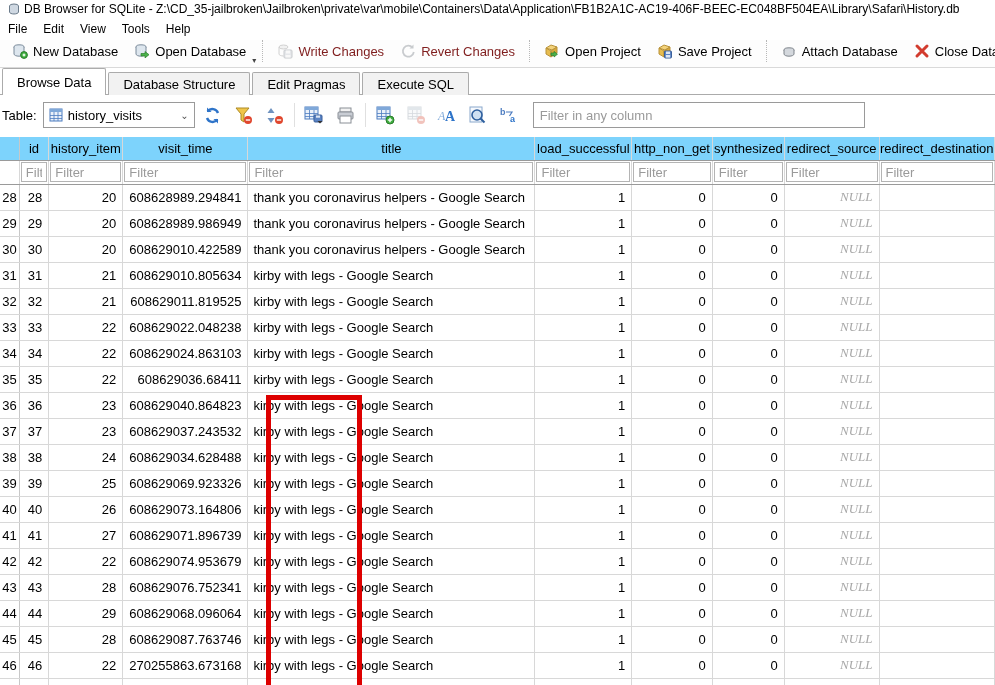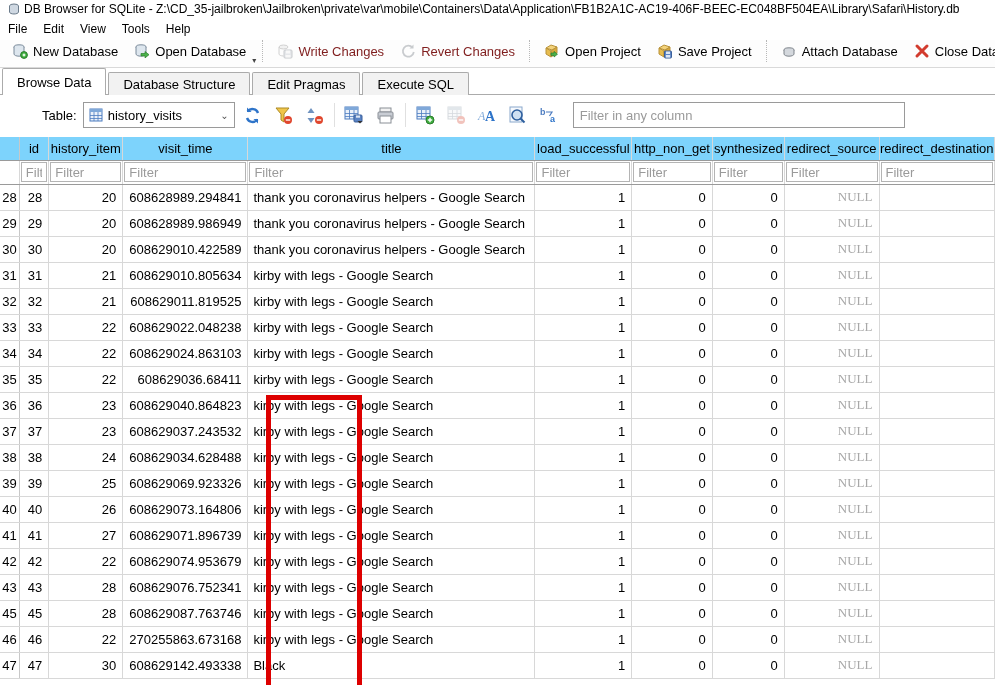--- a/index.html
+++ b/index.html
@@ -25,21 +25,21 @@
 
   
   .tabs { height:27px; display:flex; align-items:flex-end; padding-left:2px; position:relative; }
   .tabs::after { content:""; position:absolute; left:0; right:0; bottom:0; height:1px; background:#ababab; }
   .tab { font-size:13px; padding:4px 14px; border:1px solid #ababab; border-bottom:none;
     background:#f2f2f2; border-radius:2px 2px 0 0; margin-right:2px; height:23px; z-index:1; }
   .tab.active { background:#fff; height:27px; padding-top:6px; z-index:3; position:relative; }
   .tab.active::after { content:""; position:absolute; left:1px; right:1px; bottom:-1px; height:2px; background:#fff; }
 
   
-  .tablebar { height:40px; display:flex; align-items:center; padding:0 8px; gap:4px; background:#fff;margin-left:34px; }
+  .tablebar { height:40px; display:flex; align-items:center; padding:0 2px; gap:4px; background:#fff; }
   .tablebar .label { font-size:13px; margin-right:2px; }
   .table-combo { width:152px; height:26px; border:1px solid #9a9a9a; background:#fff;
     display:flex; align-items:center; gap:5px; padding:0 5px; font-size:13px; }
   .table-combo .chev { margin-left:auto; color:#555; font-size:10px; }
   .icon-btn { width:27px; height:27px; display:flex; align-items:center; justify-content:center; }
   .icon-btn.disabled svg { opacity:.4; }
   .vbar-sep { width:1px; height:24px; border-left:1px solid #e0e0e0; margin:0 2px; }
   .global-filter { width:332px; height:26px; border:1px solid #9a9a9a; font-size:13px;
     padding:0 6px; margin-left:6px; font-family:inherit; }
   .global-filter::placeholder { color:#9a9a9a; }
@@ -52,21 +52,21 @@
     border-bottom:1px solid #9a9a9a; background:#7dd3fc; }
   thead th.rowhdr-corner { border-right:1px solid #c8c8c8; }
   tr.filter-row td { height:24px; border-right:1px solid #d8d8d8; border-bottom:1px solid #9a9a9a; padding:1px; }
   tr.filter-row input { width:100%; height:20px; border:1px solid #b4b4b4; font-size:13px;
     padding:0 4px; font-family:inherit; }
   tr.filter-row input::placeholder { color:#9a9a9a; }
   tbody td { height:26px; border-right:1px solid #d8d8d8; border-bottom:1px solid #d8d8d8; padding:0 6px; }
   td.rowhdr { text-align:center; border-right:1px solid #c8c8c8; padding:0 2px; }
   td.num { text-align:right; }
   td.txt { text-align:left; padding-left:5px; }
-  td.nullval { text-align:right; color:#a8a8a8; font-family:"Liberation Serif","DejaVu Serif",serif; }
+  td.nullval { text-align:right; color:#a8a8a8; font-style:italic; font-family:"Liberation Serif","DejaVu Serif",serif; }
 
   
   .red-annotation { position:absolute; left:266px; top:258px; width:96px; height:419px;
     border:5px solid #dd0000; z-index:10; pointer-events:none; }
 
   svg { display:block; }
 </style>
 </head>
 <body>
 
@@ -525,20 +525,32 @@
       <td class="num">28</td>
       <td class="num">608629076.752341</td>
       <td class="txt">kirby with legs - Google Search</td>
       <td class="num">1</td>
       <td class="num">0</td>
       <td class="num">0</td>
       <td class="nullval">NULL</td>
       <td class="num"></td>
     </tr>
 
+    <tr>
+      <td class="rowhdr">44</td>
+      <td class="num">44</td>
+      <td class="num">29</td>
+      <td class="num">608629068.096064</td>
+      <td class="txt">kirby with legs - Google Search</td>
+      <td class="num">1</td>
+      <td class="num">0</td>
+      <td class="num">0</td>
+      <td class="nullval">NULL</td>
+      <td class="num"></td>
+    </tr>
 
     <tr>
       <td class="rowhdr">45</td>
       <td class="num">45</td>
       <td class="num">28</td>
       <td class="num">608629087.763746</td>
       <td class="txt">kirby with legs - Google Search</td>
       <td class="num">1</td>
       <td class="num">0</td>
       <td class="num">0</td>

